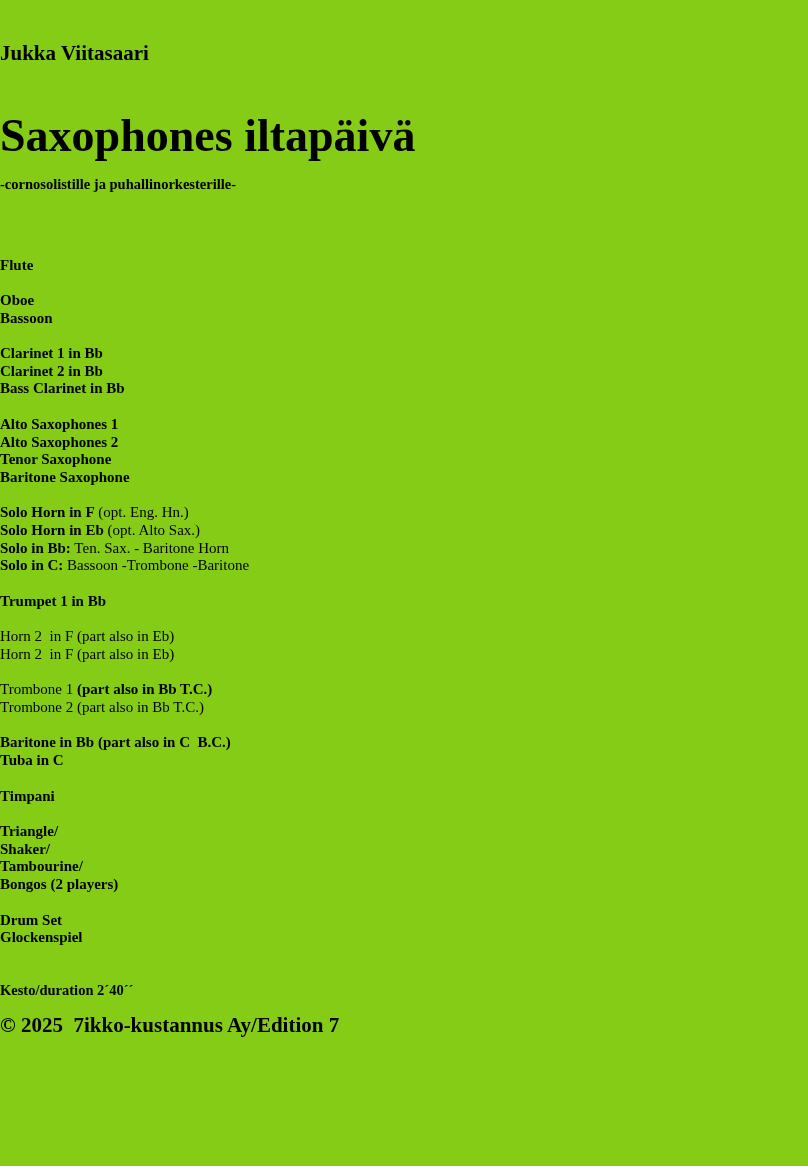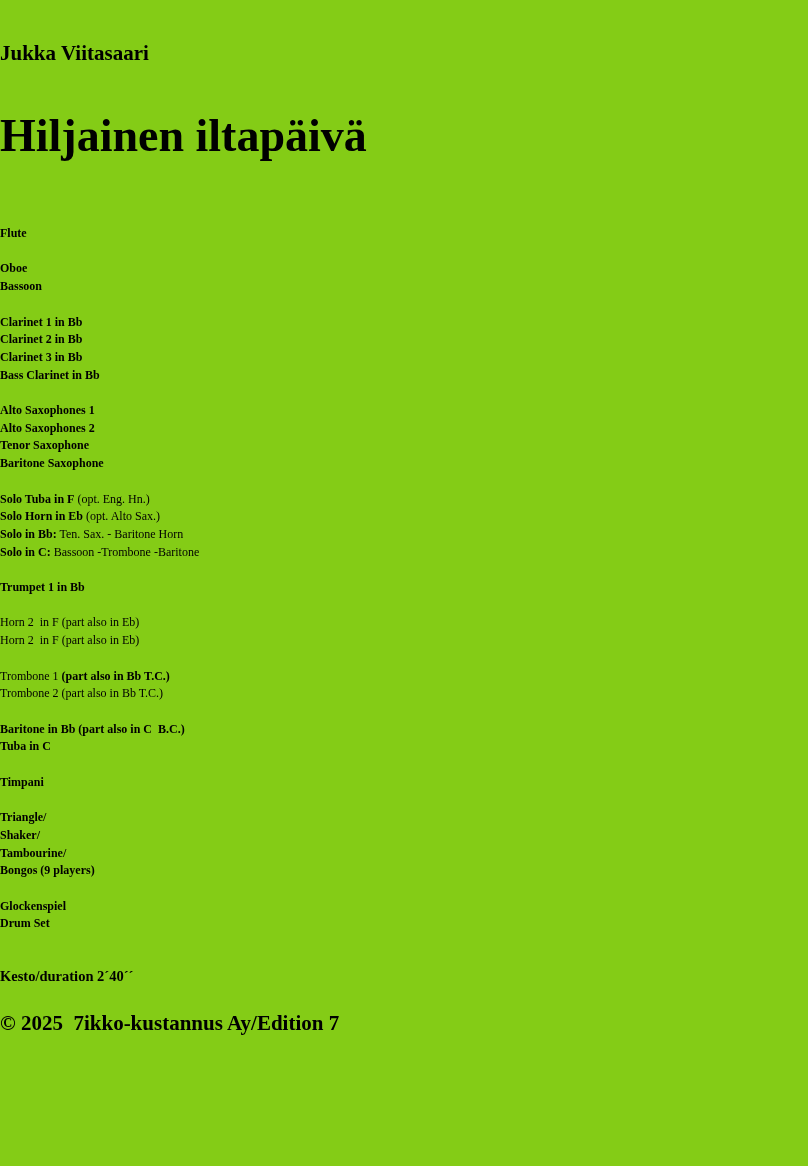--- a/index.html
+++ b/index.html
@@ -32,90 +32,90 @@
     line-height: 38px;
   }
   .taglines { margin-top: 13px; }
   .tagline {
     font-size: 14.5px;
     font-weight: bold;
     line-height: 18.5px;
   }
   .list {
     margin-top: 63px;
-    font-size: 12px;
+    font-size: 15px;
     font-weight: normal;
     line-height: 17.7px;
   }
   .line {
     white-space: pre-wrap;
     min-height: 17.7px;
   }
   .b { font-weight: bold; }
   .r { font-weight: normal; }
   .duration {
     font-size: 14.5px;
     font-weight: bold;
     line-height: 17.7px;
     margin-top: 35px;
     white-space: pre-wrap;
   }
   .copyright {
     font-size: 21px;
     font-weight: bold;
     line-height: 26px;
-    margin-top: 24px;
+    margin-top: 12px;
     white-space: pre-wrap;
   }
 </style>
 </head>
 <body>
 
 <div class="page">
   <div class="composer">Jukka Viitasaari</div>
-  <div class="title">Hiljainen iltapäivä</div>
+  <div class="title">Saxophones iltapäivä</div>
   <div class="taglines">
+    <div class="tagline">-cornosolistille ja puhallinorkesterille-</div>
   </div>
   <div class="list">
       <div class="line"><span class="b">Flute</span></div>
       <div class="line">&nbsp;</div>
       <div class="line"><span class="b">Oboe</span></div>
       <div class="line"><span class="b">Bassoon</span></div>
       <div class="line">&nbsp;</div>
       <div class="line"><span class="b">Clarinet 1 in Bb</span></div>
       <div class="line"><span class="b">Clarinet 2 in Bb</span></div>
-      <div class="line"><span class="b">Clarinet 3 in Bb</span></div>
       <div class="line"><span class="b">Bass Clarinet in Bb</span></div>
       <div class="line">&nbsp;</div>
       <div class="line"><span class="b">Alto Saxophones 1</span></div>
       <div class="line"><span class="b">Alto Saxophones 2</span></div>
       <div class="line"><span class="b">Tenor Saxophone</span></div>
       <div class="line"><span class="b">Baritone Saxophone</span></div>
       <div class="line">&nbsp;</div>
-      <div class="line"><span class="b">Solo Tuba in F</span><span class="r"> (opt. Eng. Hn.)</span></div>
+      <div class="line"><span class="b">Solo Horn in F</span><span class="r"> (opt. Eng. Hn.)</span></div>
       <div class="line"><span class="b">Solo Horn in Eb</span><span class="r"> (opt. Alto Sax.)</span></div>
       <div class="line"><span class="b">Solo in Bb:</span><span class="r"> Ten. Sax. - Baritone Horn</span></div>
       <div class="line"><span class="b">Solo in C:</span><span class="r"> Bassoon -Trombone -Baritone</span></div>
       <div class="line">&nbsp;</div>
       <div class="line"><span class="b">Trumpet 1 in Bb</span></div>
       <div class="line">&nbsp;</div>
       <div class="line"><span class="r">Horn 2  in F (part also in Eb)</span></div>
       <div class="line"><span class="r">Horn 2  in F (part also in Eb)</span></div>
       <div class="line">&nbsp;</div>
       <div class="line"><span class="r">Trombone 1 </span><span class="b">(part also in Bb T.C.)</span></div>
       <div class="line"><span class="r">Trombone 2 (part also in Bb T.C.)</span></div>
       <div class="line">&nbsp;</div>
       <div class="line"><span class="b">Baritone in Bb (part also in C  B.C.)</span></div>
       <div class="line"><span class="b">Tuba in C</span></div>
       <div class="line">&nbsp;</div>
       <div class="line"><span class="b">Timpani</span></div>
       <div class="line">&nbsp;</div>
       <div class="line"><span class="b">Triangle/</span></div>
       <div class="line"><span class="b">Shaker/</span></div>
       <div class="line"><span class="b">Tambourine/</span></div>
-      <div class="line"><span class="b">Bongos (9 players)</span></div>
+      <div class="line"><span class="b">Bongos (2 players)</span></div>
       <div class="line">&nbsp;</div>
+      <div class="line"><span class="b">Drum Set</span></div>
       <div class="line"><span class="b">Glockenspiel</span></div>
-      <div class="line"><span class="b">Drum Set</span></div>
     </div>
   <div class="duration">Kesto/duration 2´40´´</div>
   <div class="copyright">© 2025  7ikko-kustannus Ay/Edition 7</div>
 </div>
 
 </body></html>

